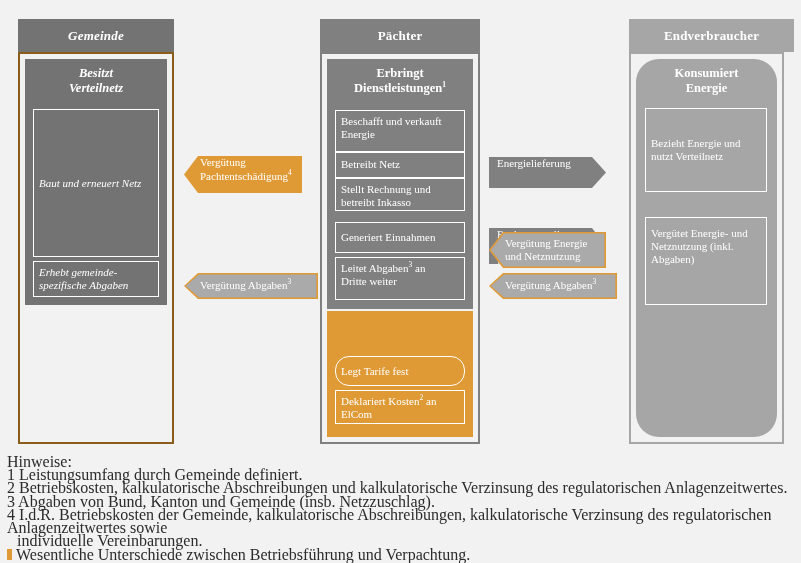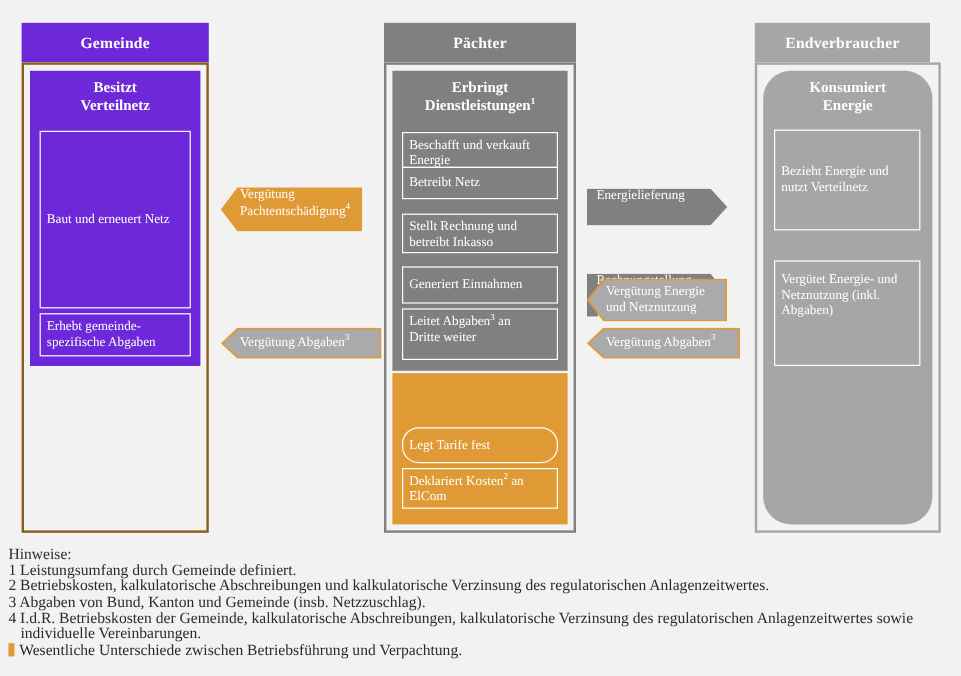--- a/index.html
+++ b/index.html
@@ -60,21 +60,21 @@
     line-height: 13px;
     padding: 4px 5px 0 5px;
   }
   .item.vcenter {
     display: flex;
     align-items: center;
   }
   .item.vcenter > span { display: block; }
 
   
-  .brown-bg   { background: #6d28d9; }
+  .brown-bg   { background: #737373; font-style: italic; }
   .brown-bd   { border: 2px solid #8a5d1a; }
   .gray-bg    { background: #808080; }
   .gray-bd    { border: 2px solid #808080; }
   .lgray-bg   { background: #a6a6a6; }
   .lgray-bd   { border: 2px solid #a6a6a6; }
   .orange-bg  { background: #e09a35; }
 
   
   .arrow {
     position: absolute;
@@ -118,21 +118,21 @@
     background: #aaaaaa;
     clip-path: polygon(15px 1.6px, calc(100% - 1.6px) 1.6px, calc(100% - 1.6px) calc(100% - 1.6px), 15px calc(100% - 1.6px), 1.8px 50%);
   }
 
   
   #notes {
     position: absolute;
     left: 7px;
     top: 455px;
     width: 790px;
-    font-size: 13px;
+    font-size: 16px;
     line-height: 13.2px;
     color: #2b2b2b;
   }
   #notes .note-line { white-space: pre-wrap; }
   #notes .note-cont { padding-left: 10px; }
   #notes .legend-row {
     display: flex;
     align-items: flex-start;
     margin-top: 1px;
   }
@@ -191,26 +191,26 @@
     <span>Pächter</span>
   </div>
   <div class="col-body gray-bd" style="left:320px; top:52px; width:160px; height:392px;"></div>
 
   <div class="panel gray-bg" style="left:327px; top:59px; width:146px; height:250px;">
     <div class="panel-title">
       <div>Erbringt</div>
       <div><span>Dienstleistungen</span><sup>1</sup></div>
     </div>
 
-    <div class="item" style="left:8px; top:51px; width:130px; height:30px;">
+    <div class="item" style="left:8px; top:51px; width:130px; height:43px;">
       <div>Beschafft und verkauft</div>
       <div>Energie</div>
     </div>
 
-    <div class="item vcenter" style="left:8px; top:80px; width:130px; height:27px; padding-top:0;align-items:center;">
+    <div class="item vcenter" style="left:8px; top:92px; width:130px; height:27px; padding-top:0;align-items:center;">
       <span>Betreibt Netz</span>
     </div>
 
     <div class="item" style="left:8px; top:119px; width:130px; height:33px;">
       <div>Stellt Rechnung und</div>
       <div>betreibt Inkasso</div>
     </div>
 
     <div class="item vcenter" style="left:8px; top:163px; width:130px; height:31px; padding-top:0;">
       <span>Generiert Einnahmen</span>
@@ -255,21 +255,21 @@
   </div>
 
   <div class="arrow-outline" style="left:489px; top:273px; width:128px; height:26px;">
     <div class="arrow-inner">
       <span>
         <span>Vergütung Abgaben</span><sup>3</sup>
       </span>
     </div>
   </div>
 
-  <div class="col-header lgray-bg" style="left:629px; top:19px; width:146px; height:33px;">
+  <div class="col-header lgray-bg" style="left:629px; top:19px; width:165px; height:33px;">
     <span>Endverbraucher</span>
   </div>
   <div class="col-body lgray-bd" style="left:629px; top:52px; width:155px; height:392px;"></div>
 
   <div class="panel lgray-bg" style="left:636px; top:59px; width:141px; height:378px;border-radius:23px;">
     <div class="panel-title">
       <div>Konsumiert</div>
       <div>Energie</div>
     </div>
 

